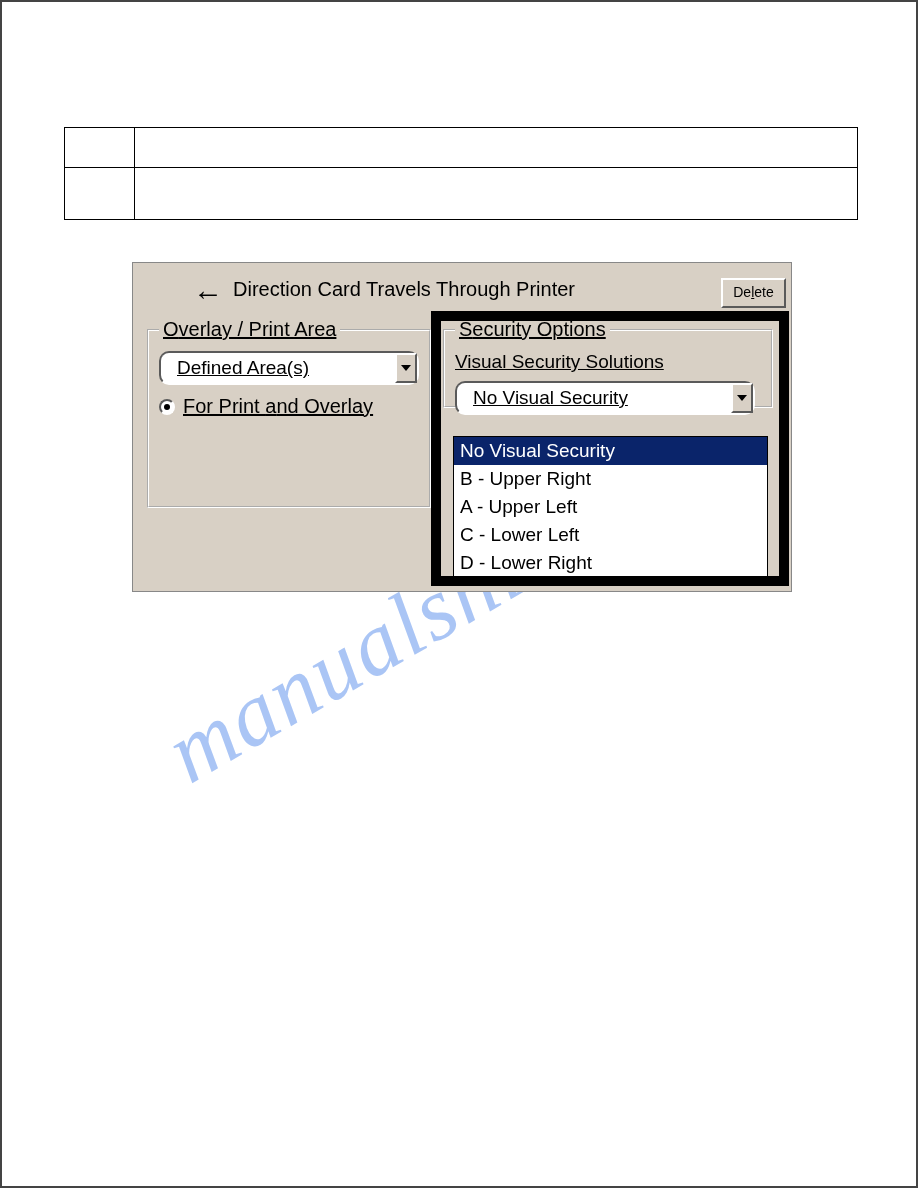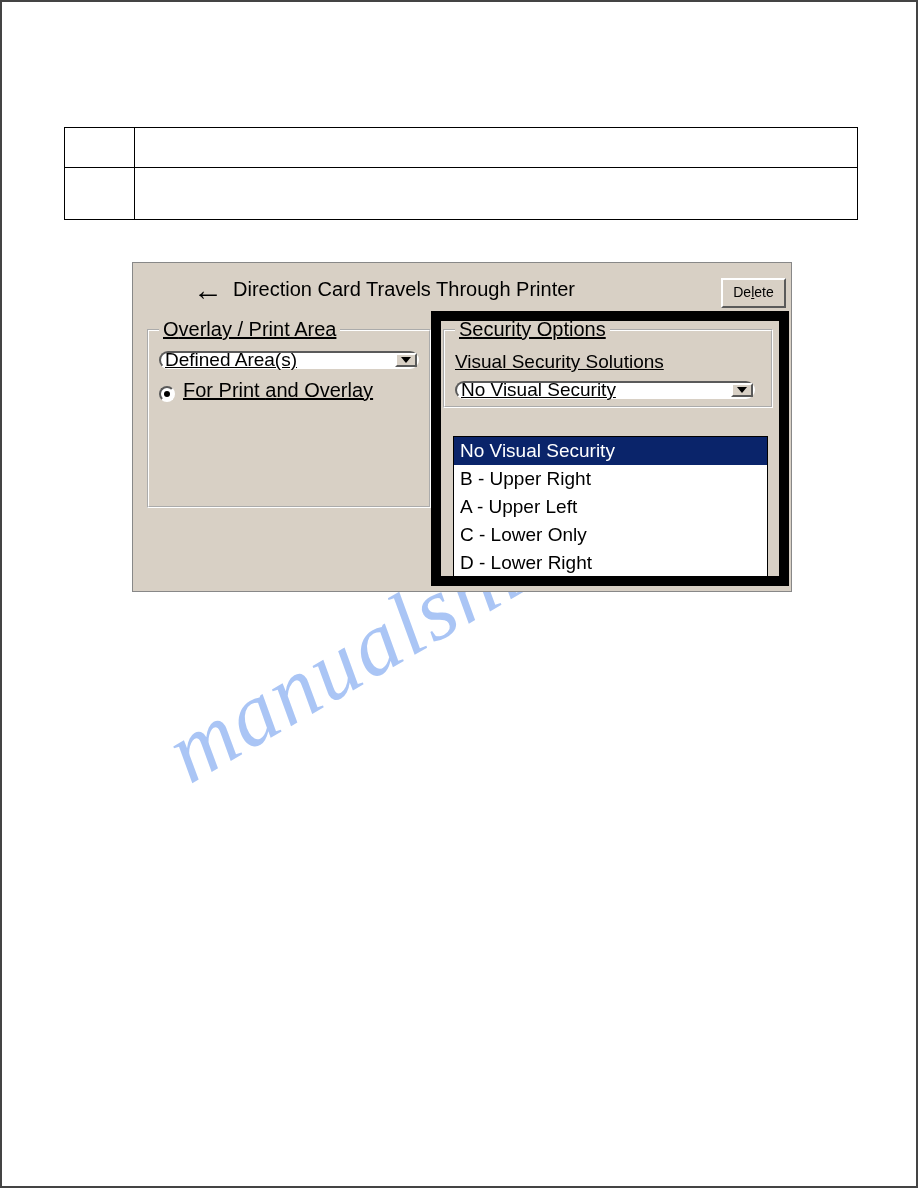--- a/index.html
+++ b/index.html
@@ -97,48 +97,48 @@
   .sec-grp {
     left: 308px;
     top: 55px;
     width: 330px;
     height: 90px;
   }
   
   .win-combo {
     display: flex;
     width: 260px;
-    height: 18px;
+    height: 34px;
     background: #fff;
     border-top: 2px solid #5a5a5a;
     border-left: 2px solid #5a5a5a;
     border-right: 2px solid #fff;
     border-bottom: 2px solid #fff;
     align-items: center;
-    padding-left: 4px;
+    padding-left: 16px;
     font-size: 19px;
     border-radius: 10px;
   }
   .win-combo .arrowbtn {
     width: 22px;
     height: 100%;
     margin-left: auto;
     background: #d8d0c5;
     border-top: 2px solid #fff;
     border-left: 2px solid #fff;
     border-right: 2px solid #5a5a5a;
     border-bottom: 2px solid #5a5a5a;
     display: flex;
     align-items: center;
     justify-content: center;
   }
   .win-combo .arrowbtn svg { width: 10px; height: 6px; }
   .radio-row {
     display: flex;
-    align-items: flex-end;
+    align-items: center;
     gap: 8px;
     margin-top: 10px;
     font-size: 20px;
   }
   .radio-row .r {
     width: 16px;
     height: 16px;
     border-radius: 50%;
     border-top: 2px solid #5a5a5a;
     border-left: 2px solid #5a5a5a;
@@ -265,21 +265,21 @@
               <polygon points="0,0 10,0 5,6" fill="#000"></polygon>
             </svg>
         </span>
       </div>
     </fieldset>
 
     <div class="dropdown-list">
       <div class="opt sel">No Visual Security</div>
       <div class="opt">B - Upper Right</div>
       <div class="opt">A - Upper Left</div>
-      <div class="opt">C - Lower Only</div>
+      <div class="opt">C - Lower Left</div>
       <div class="opt">D - Lower Right</div>
     </div>
 
     <div class="black-box"></div>
 
   </div>
 
 </div>
 
 </body></html>

